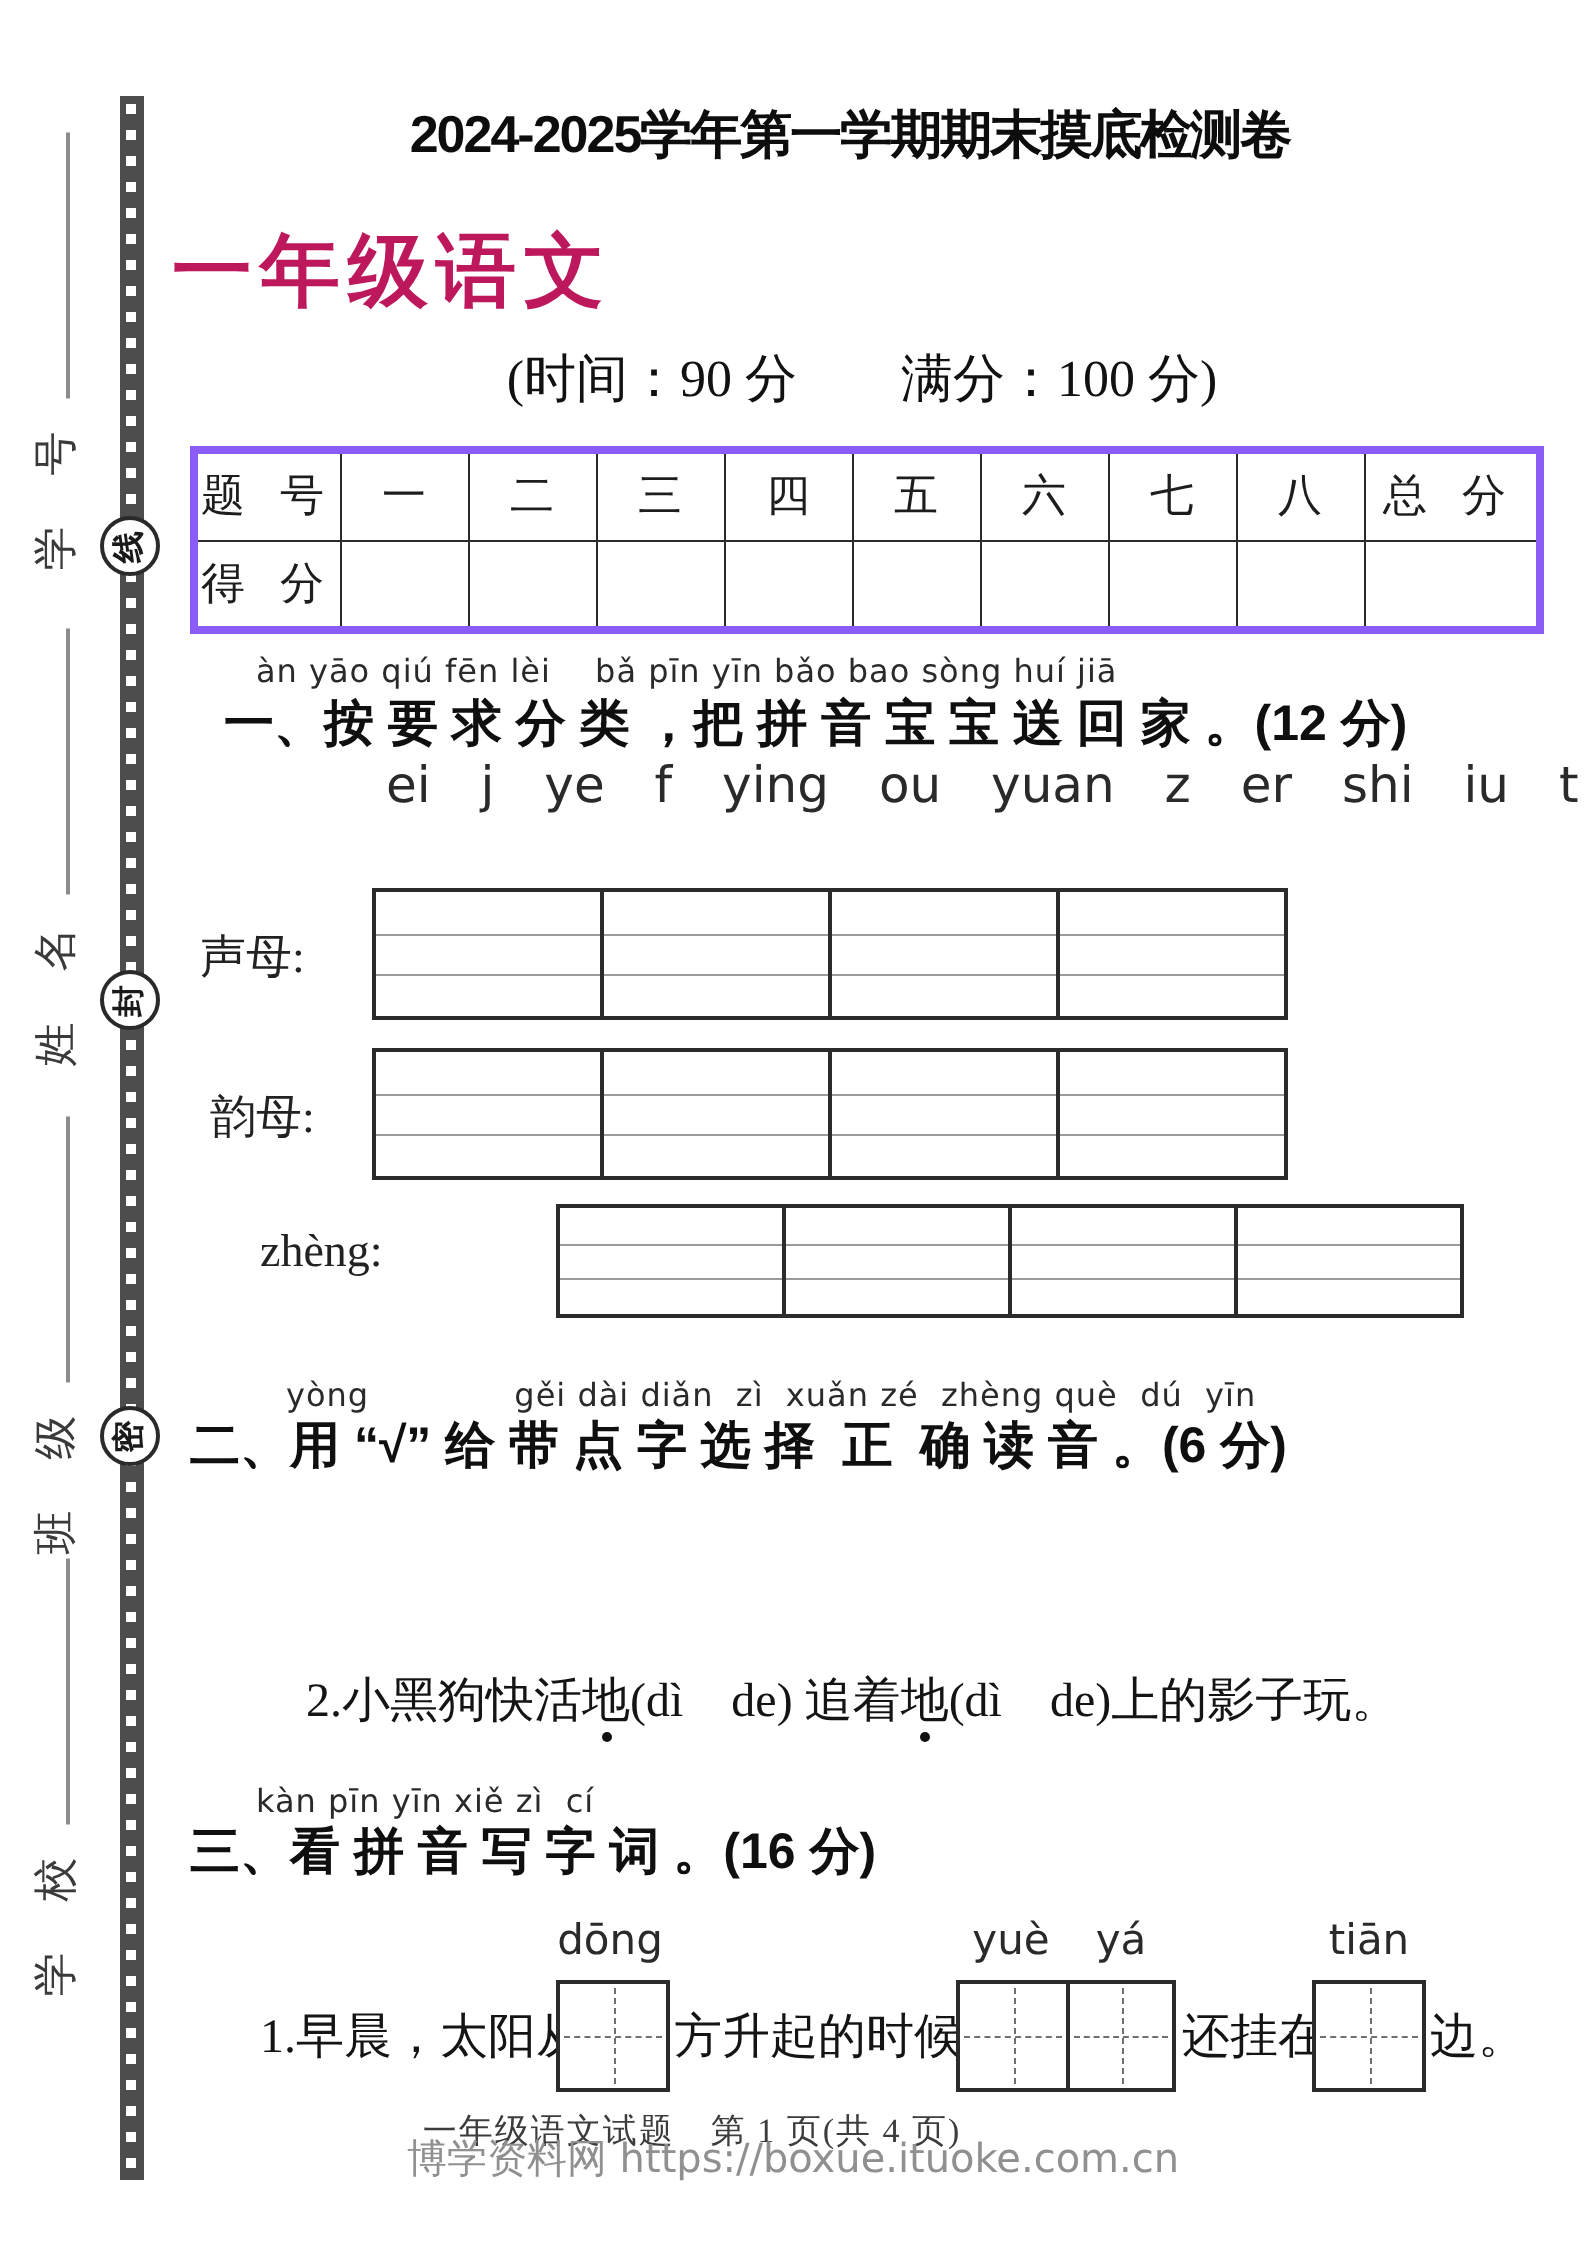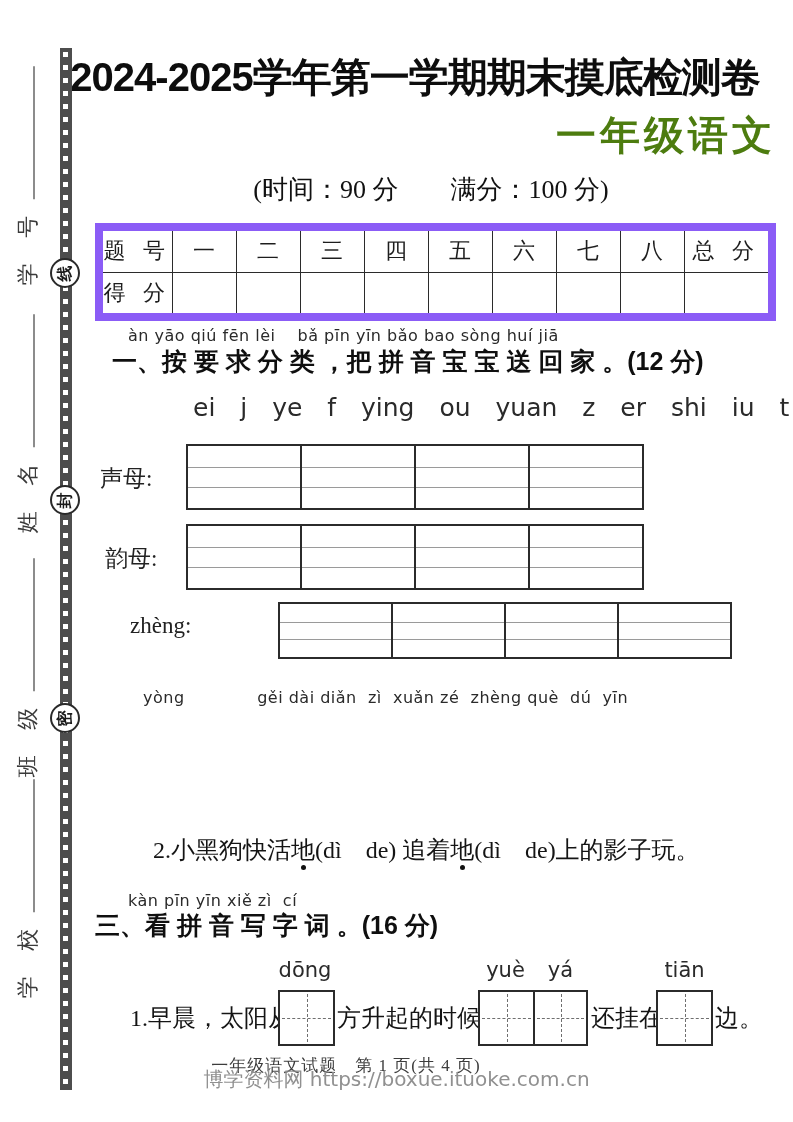--- a/index.html
+++ b/index.html
@@ -13,37 +13,37 @@
   .seal-band { position:absolute; left:60px; top:48px; width:12px; height:1042px; background:#4d4d4d; z-index:1; }
   .seal-band::after { content:""; position:absolute; left:3px; top:4px; width:5px; height:calc(100% - 8px);
     background:repeating-linear-gradient(to bottom,#ffffff 0 5px, transparent 5px 13px); }
   .side-field { position:absolute; left:28px; transform:translate(-50%,-50%) rotate(-90deg);
     white-space:nowrap; font-size:22px; letter-spacing:10px; color:#3a3a3a; z-index:2; }
   .fld-line { display:inline-block; width:133px; border-bottom:2px solid #8c8c8c; height:4px; margin-left:6px; }
   .seal-circle { position:absolute; left:50px; width:30px; height:30px; border:2px solid #2a2a2a; border-radius:50%;
     background:#fff; z-index:3; display:flex; align-items:center; justify-content:center; }
   .seal-circle span { transform:rotate(-90deg); font-size:16px; font-weight:700; color:#1a1a1a; }
   
-  .title1 { position:absolute; left:70px; top:50px; width:690px; text-align:center;
-    font-family:"Liberation Sans", sans-serif; font-weight:900; font-size:40px; letter-spacing:-1px; color:#0d0d0d; }
-  .title2 { position:absolute; left:86px; top:108px; width:690px; text-align:right;
-    font-family:"Liberation Sans", sans-serif; font-weight:900; font-size:40px; letter-spacing:4px; color:#4d7c0f; }
+  .title1 { position:absolute; left:80px; top:50px; width:690px; text-align:center;
+    font-family:"Liberation Sans", sans-serif; font-weight:900; font-size:26px; letter-spacing:-1px; color:#0d0d0d; }
+  .title2 { position:absolute; left:86px; top:108px; width:690px; text-align:left;
+    font-family:"Liberation Sans", sans-serif; font-weight:900; font-size:40px; letter-spacing:4px; color:#be185d; }
   .meta   { position:absolute; left:86px; top:172px; width:690px; text-align:center; font-size:26px; color:#111; }
   
   .score-table { position:absolute; left:95px; top:223px; width:673px; height:90px;
     border-collapse:collapse; table-layout:fixed; font-size:22px; }
   .score-table td { border:1px solid #2b2b2b; text-align:center; height:45px; padding:0; }
-  .score-table { border:8px solid #8b5cf6; }
+  .score-table { border:4px solid #8b5cf6; }
   .score-table td.lbl { letter-spacing:6px; }
   
   .ruby { position:absolute; font-family:"DejaVu Sans", sans-serif; font-size:16px; color:#2a2a2a;
     white-space:pre; letter-spacing:0.5px; }
   .q-title { position:absolute; font-family:"Liberation Sans", sans-serif; font-weight:900; font-size:25px;
     color:#0f0f0f; white-space:pre; }
-  .py-list { position:absolute; left:193px; top:393px; font-family:"DejaVu Sans", sans-serif; font-size:25px;
+  .py-list { position:absolute; left:193px; top:378px; font-family:"DejaVu Sans", sans-serif; font-size:25px;
     color:#2a2a2a; word-spacing:17px; }
   .grid-label { position:absolute; font-size:23px; color:#222; }
   
   .fourline { position:absolute; display:flex; border:2px solid #2b2b2b; background:#fff; }
   .fourline .cell { flex:1; position:relative; border-right:2px solid #2b2b2b; }
   .fourline .cell:last-child { border-right:none; }
   .fourline .cell::before, .fourline .cell::after { content:""; position:absolute; left:0; right:0; border-top:1px solid #9a9a9a; }
   .fourline .cell::before { top:33.3%; }
   .fourline .cell::after  { top:66.6%; }
   
@@ -165,20 +165,21 @@
 
   <div class="grid-label" style="left:130px; top:613px;">zhèng:</div>
   <div class="fourline" style="left:278px; top:602px; width:454px; height:57px;">
     <div class="cell"></div>
     <div class="cell"></div>
     <div class="cell"></div>
     <div class="cell"></div>
   </div>
 
   <div class="ruby" style="left:104px; top:688px;margin-left:39px;">yòng             gěi dài diǎn  zì  xuǎn zé  zhèng què  dú  yīn</div>
+  <div class="q-title" style="left:95px; top:706px;">二、用 “√” 给 带 点 字 选 择  正  确 读 音 。(6 分)</div>
 
   <div class="q-item" style="top:807px;">
     <span>2.小黑狗快活</span><span class="udot">地</span><span>(dì    de) 追着</span><span class="udot">地</span><span>(dì    de)上的影子玩。</span>
   </div>
 
   <div class="ruby" style="left:128px; top:891px;">kàn pīn yīn xiě zì  cí</div>
   <div class="q-title" style="left:95px; top:909px;">三、看 拼 音 写 字 词 。(16 分)</div>
 
   <div class="box-py" style="left:278px; width:54px;">dōng</div>
   <div class="box-py" style="left:478px; width:55px;">yuè</div>

